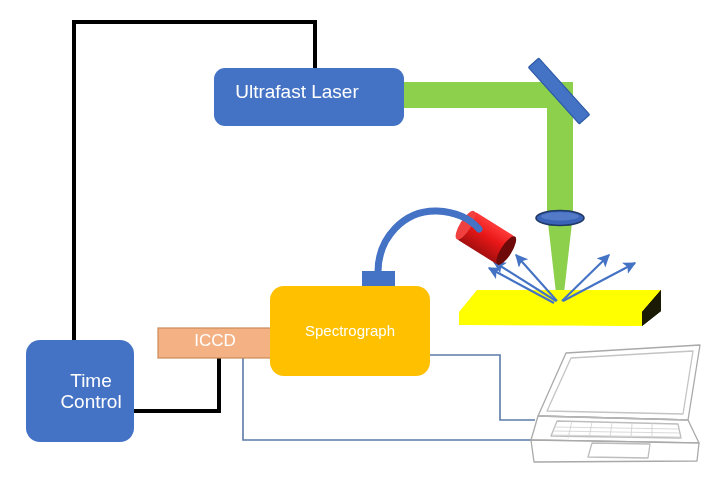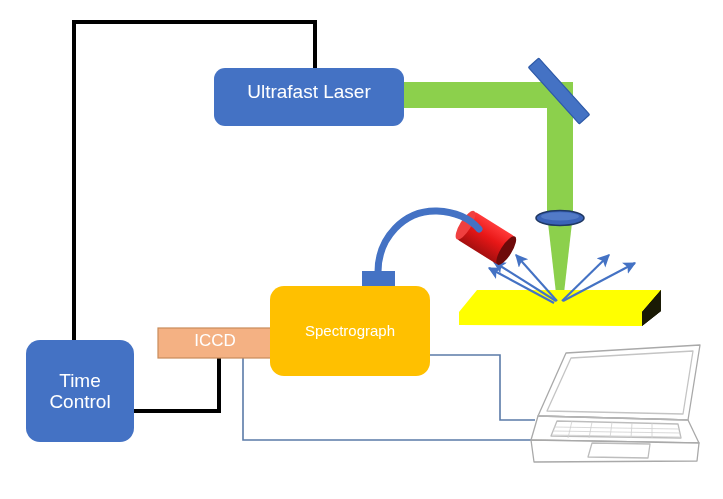--- a/index.html
+++ b/index.html
@@ -12,22 +12,22 @@
   #stage{position:relative;width:723px;height:499px;}
   #stage svg{position:absolute;top:0;left:0;}
   .boxlabel{
     position:absolute;
     display:flex;align-items:center;justify-content:center;
     color:#ffffff;
     text-align:center;
     pointer-events:none;
     line-height:1.12;
   }
-  #laser-label{left:214px;top:68px;width:190px;height:48px;font-size:19px;text-align:center;}
-  #timectl-label{left:26px;top:340px;width:108px;height:102px;font-size:19px;}
+  #laser-label{left:202px;top:68px;width:190px;height:48px;font-size:19px;text-align:center;}
+  #timectl-label{left:26px;top:340px;width:108px;height:102px;font-size:19px;padding-left:11px;}
   #spectro-label{left:270px;top:286px;width:160px;height:90px;font-size:15px;}
   #iccd-label{left:158px;top:328px;width:114px;height:26px;font-size:17px;}
 </style>
 </head>
 <body>
 
 <div id="stage">
 
   <svg width="723" height="499" viewBox="0 0 723 499">
 

